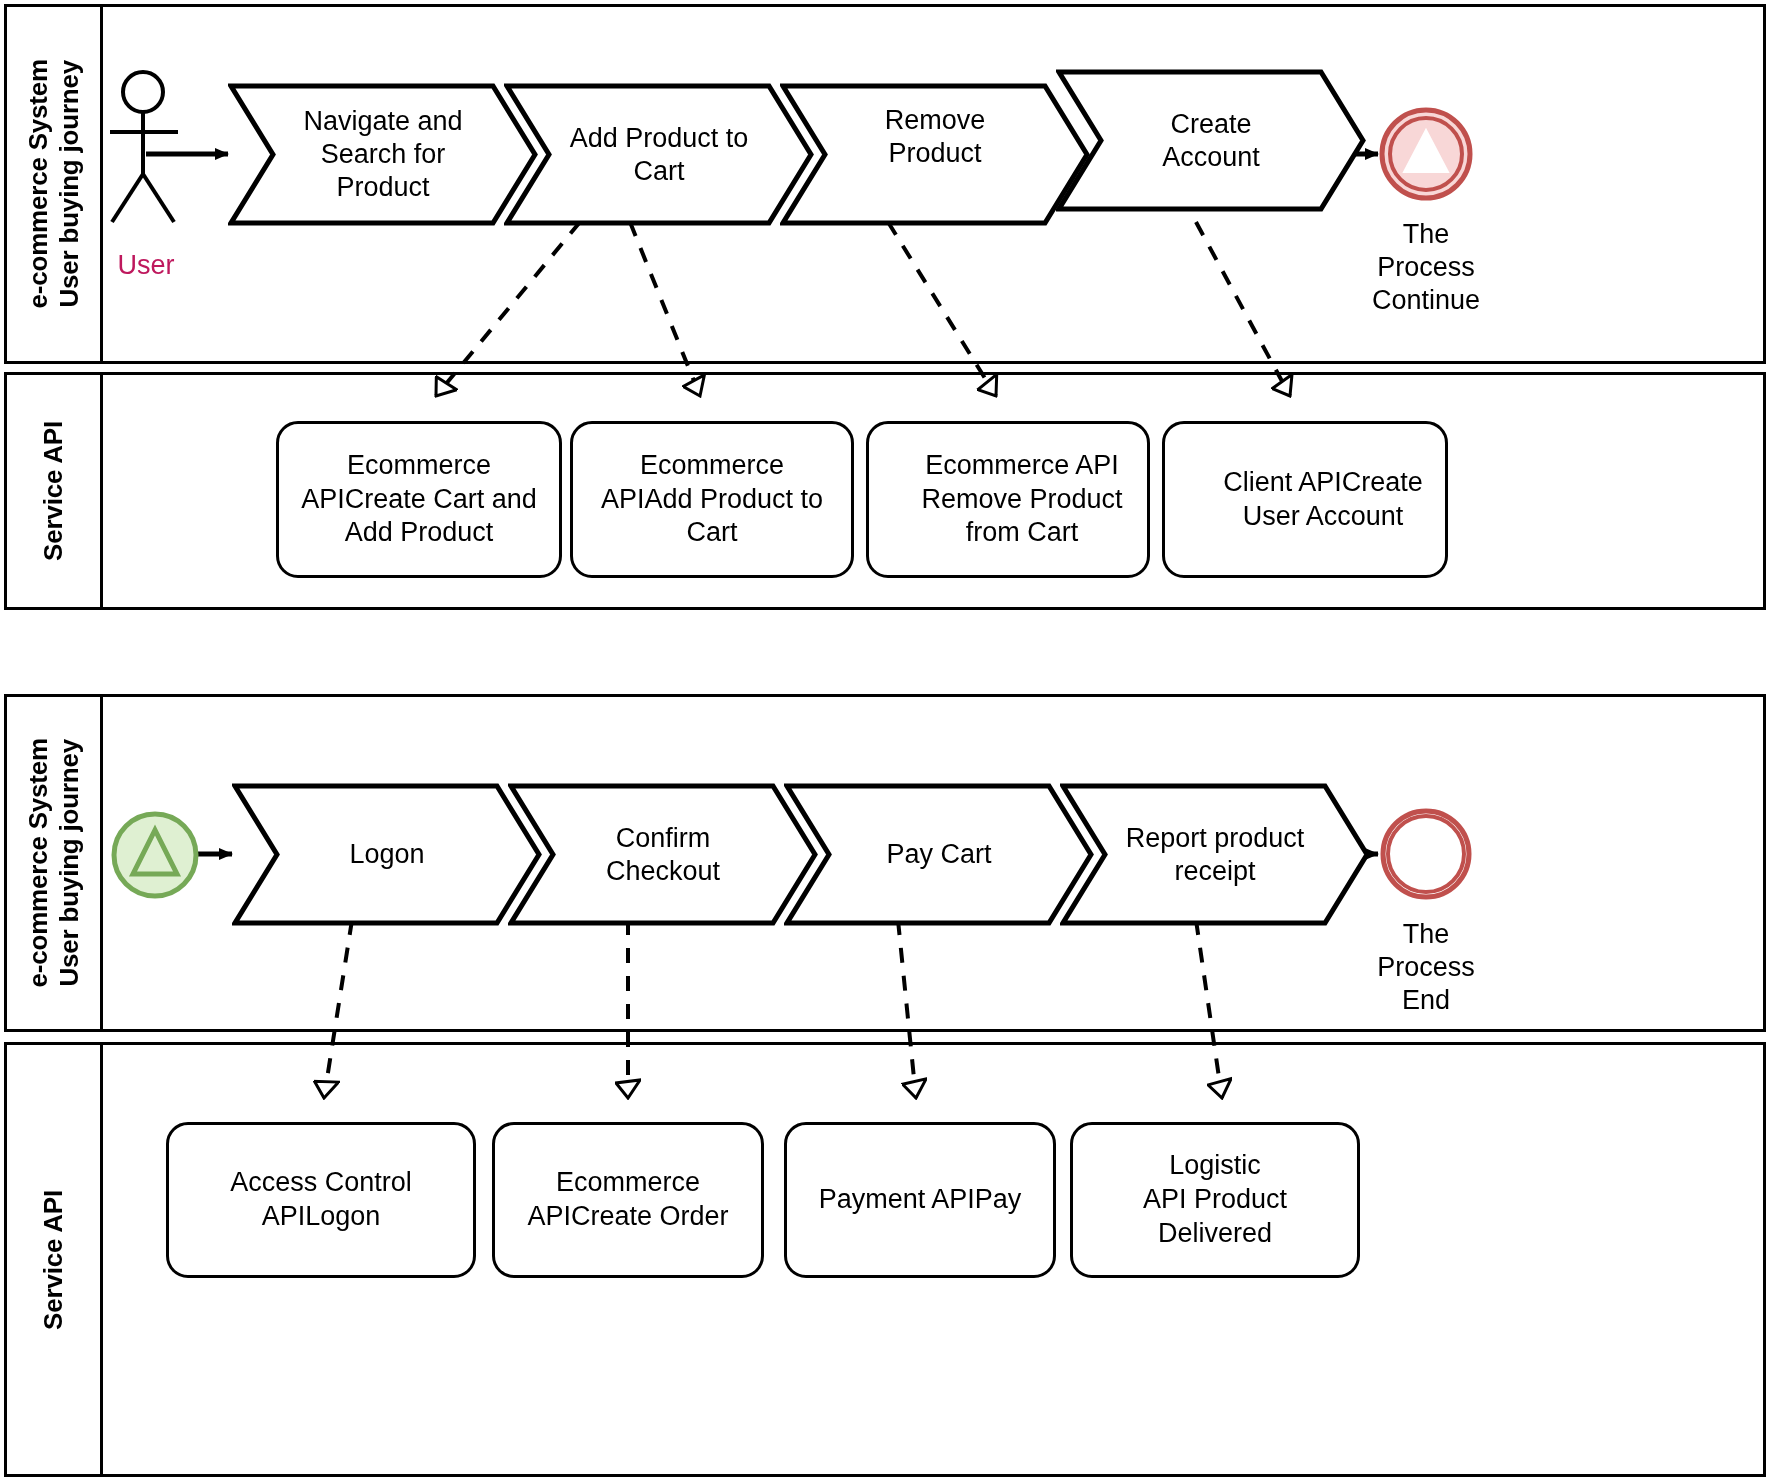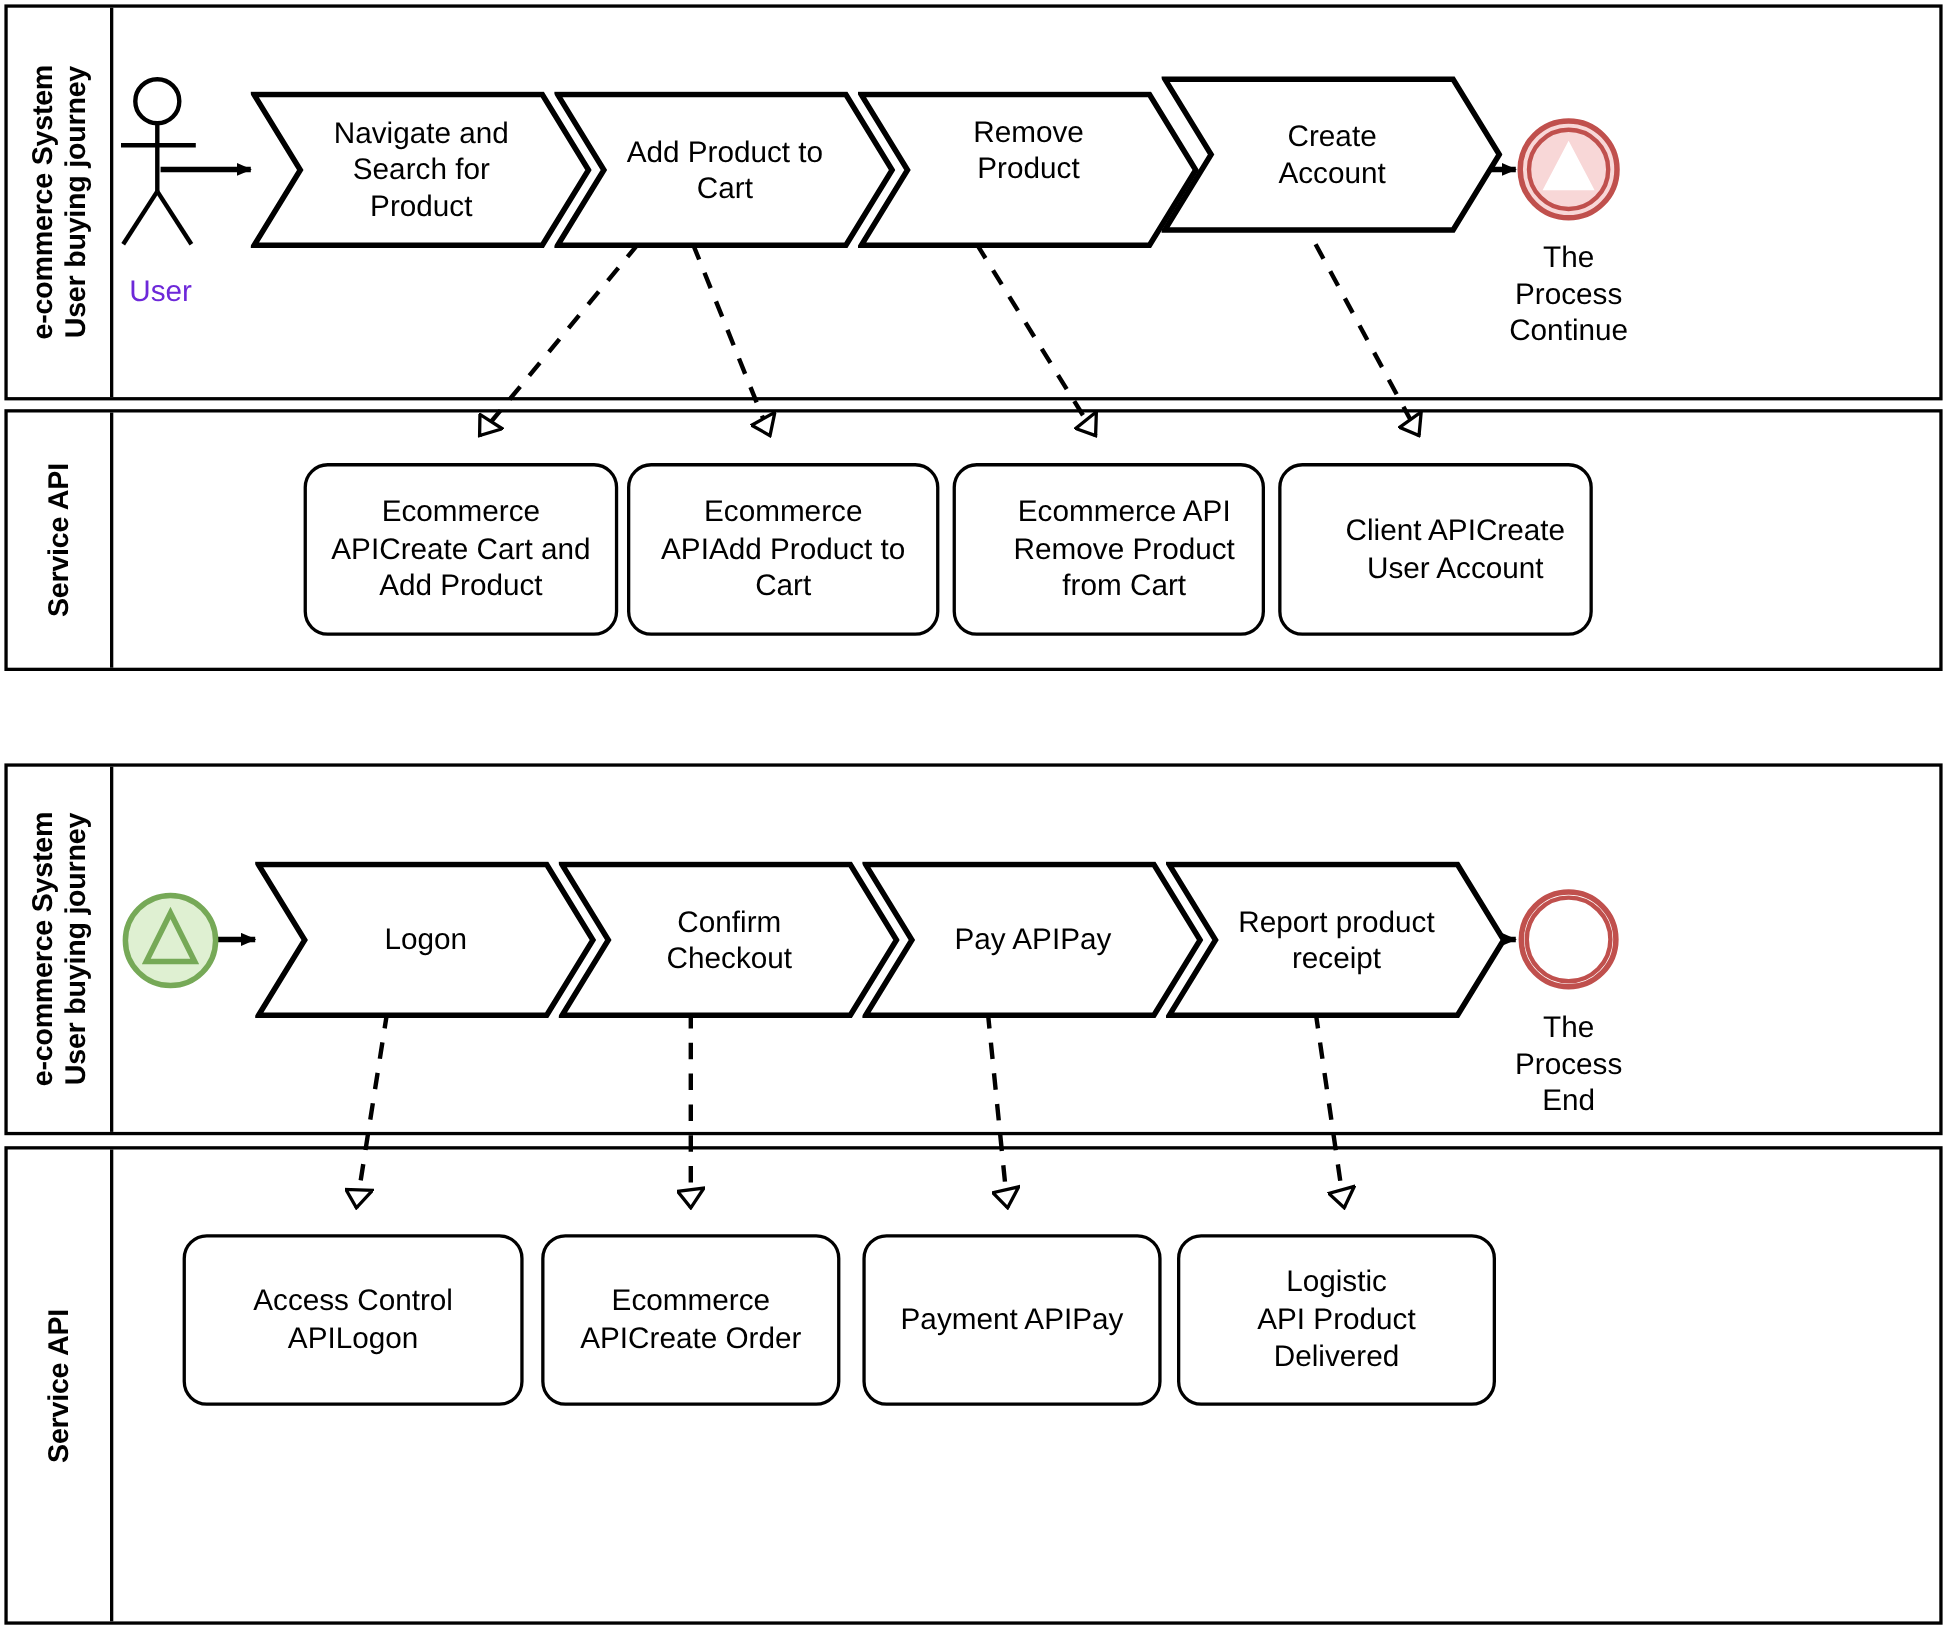--- a/index.html
+++ b/index.html
@@ -31,21 +31,21 @@
           text-align:center;font-size:27px;line-height:1.25;color:#000;padding:6px 12px;
           white-space:pre-line;}
 
   
   .event{position:absolute;}
   .event-caption{position:absolute;text-align:center;font-size:27px;line-height:1.22;color:#000;
                  white-space:pre-line;}
 
   
   .actor{position:absolute;}
-  .actor-caption{position:absolute;text-align:center;font-size:27px;color:#6d28d9;}
+  .actor-caption{position:absolute;text-align:center;font-size:27px;color:#be185d;}
 </style>
 </head>
 <body>
 
 <div id="canvas">
 
   <div class="pool" style="left:4px;top:4px;width:1762px;height:360px;">
     <div class="lane-head">
       <div class="lane-head-text">e-commerce System
 User buying journey</div>
@@ -217,21 +217,21 @@
       <path d="M3,3 L265,3 L307,71.5 L265,140 L3,140 L45,71.5 Z" fill="#fff" stroke="#000" stroke-width="5" stroke-linejoin="miter"></path>
     </svg>
     <div class="chev-label">Confirm
 Checkout</div>
   </div>
 
   <div class="chev" style="left:784px;top:783px;width:310px;height:143px;">
     <svg width="310" height="143" viewBox="0 0 310 143">
       <path d="M3,3 L265,3 L307,71.5 L265,140 L3,140 L45,71.5 Z" fill="#fff" stroke="#000" stroke-width="5" stroke-linejoin="miter"></path>
     </svg>
-    <div class="chev-label">Pay APIPay</div>
+    <div class="chev-label">Pay Cart</div>
   </div>
 
   <div class="chev" style="left:1060px;top:783px;width:310px;height:143px;">
     <svg width="310" height="143" viewBox="0 0 310 143">
       <path d="M3,3 L265,3 L307,71.5 L265,140 L3,140 L45,71.5 Z" fill="#fff" stroke="#000" stroke-width="5" stroke-linejoin="miter"></path>
     </svg>
     <div class="chev-label">Report product
 receipt</div>
   </div>
 

